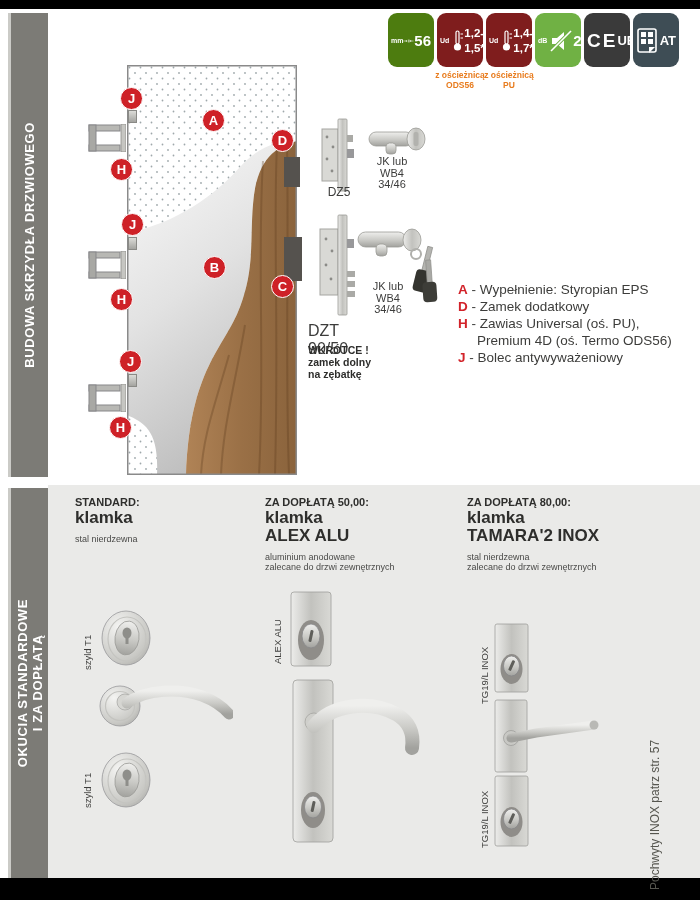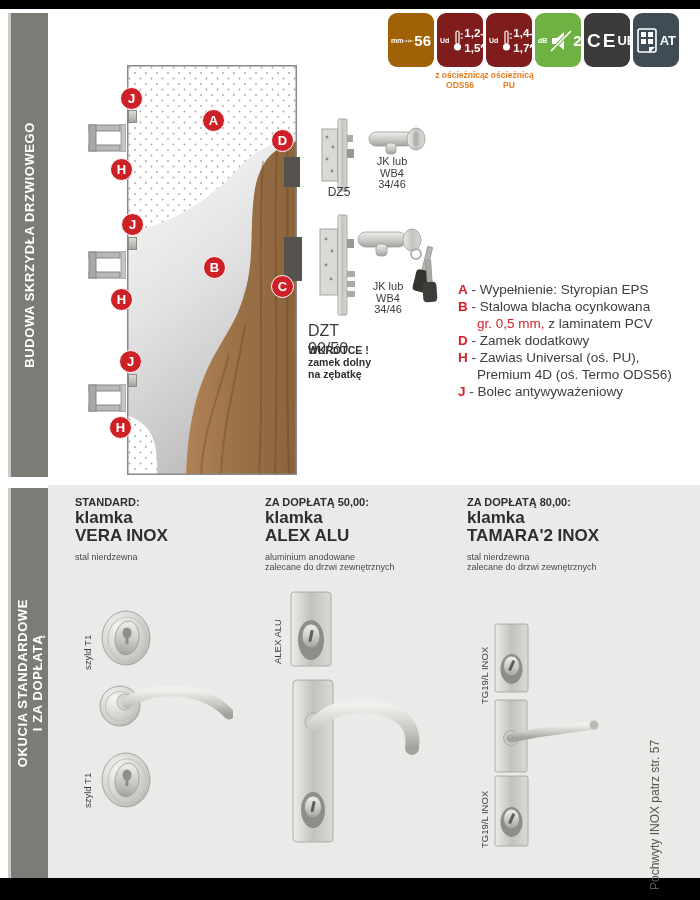--- a/index.html
+++ b/index.html
@@ -10,21 +10,21 @@
   .sidebar{position:absolute;left:8px;width:40px;background:#7c7b76;border-left:3px solid #cbcbc7;
            box-sizing:border-box;display:flex;align-items:center;justify-content:center;}
   .vtext{writing-mode:vertical-rl;transform:rotate(180deg);color:#fff;font-weight:bold;
          font-size:13px;letter-spacing:.6px;white-space:nowrap;text-align:center;line-height:15px;}
   .vtext span{display:block;}
   
   .badges{position:absolute;left:388px;top:13px;display:flex;gap:3px;}
   .badge{width:46px;height:54px;border-radius:9px;color:#fff;box-sizing:border-box;
          display:flex;align-items:center;justify-content:space-between;
          padding:5px 3px 4px;position:relative;}
-  .b1{background:#a16207}.b2,.b3{background:#7f1d1d}.b4{background:#70b144}
+  .b1{background:#4d7c0f}.b2,.b3{background:#7f1d1d}.b4{background:#70b144}
   .b5{background:#3a3a3a}.b6{background:#3e4d55}
   .badge .unit{font-size:7px;font-weight:bold;line-height:8px;}
   .badge .val{font-weight:bold;font-size:15px;line-height:15px;}
   .badge .val.small{font-size:11.5px;}
   .badge .iconrow{display:flex;align-items:center;gap:2px;}
   .badge-note{position:absolute;top:57px;left:50%;transform:translateX(-50%);width:86px;
               color:#e87c1e;font-size:8.5px;font-weight:bold;text-align:center;line-height:10px;}
   .ce-unit{font-size:19px;font-weight:bold;letter-spacing:2px;line-height:20px;}
   .val-mid{font-size:13px;font-weight:bold;}
   
@@ -298,45 +298,39 @@
     <span>zamek dolny</span>
     <span>na zębatkę</span>
   </div>
 
   <div class="legend">
     <div>
       <span class="leg-key">A</span> <span>-</span>
       <span>Wypełnienie: Styropian EPS</span>
     </div>
     <div>
-      <span class="leg-key">B</span> <span>-</span>
-      <span>Stalowa blacha ocynkowana</span>
-      <div class="leg-ind"><span class="leg-red">gr. 0,5 mm,</span><span> z laminatem PCV</span></div>
-    </div>
-    <div>
       <span class="leg-key">D</span> <span>-</span>
       <span>Zamek dodatkowy</span>
     </div>
     <div>
       <span class="leg-key">H</span> <span>-</span>
       <span>Zawias Universal (oś. PU),</span>
       <div class="leg-ind"><span>Premium 4D (oś. Termo ODS56)</span></div>
     </div>
     <div>
       <span class="leg-key">J</span> <span>-</span>
       <span>Bolec antywyważeniowy</span>
     </div>
   </div>
 
   <div class="graybg"></div>
 
   <div class="colhead" style="left:75px;top:496px;">
     <div class="h-price">STANDARD:</div>
     <div class="h-name">klamka</div>
-    <div class="h-name">VERA INOX</div>
     <div class="h-mat">stal nierdzewna</div>
   </div>
   <div class="colhead" style="left:265px;top:496px;">
     <div class="h-price">ZA DOPŁATĄ 50,00:</div>
     <div class="h-name">klamka</div>
     <div class="h-name">ALEX ALU</div>
     <div class="h-mat">aluminium anodowane</div>
     <div class="h-mat" style="margin-top:0;">zalecane do drzwi zewnętrznych</div>
   </div>
   <div class="colhead" style="left:467px;top:496px;">

